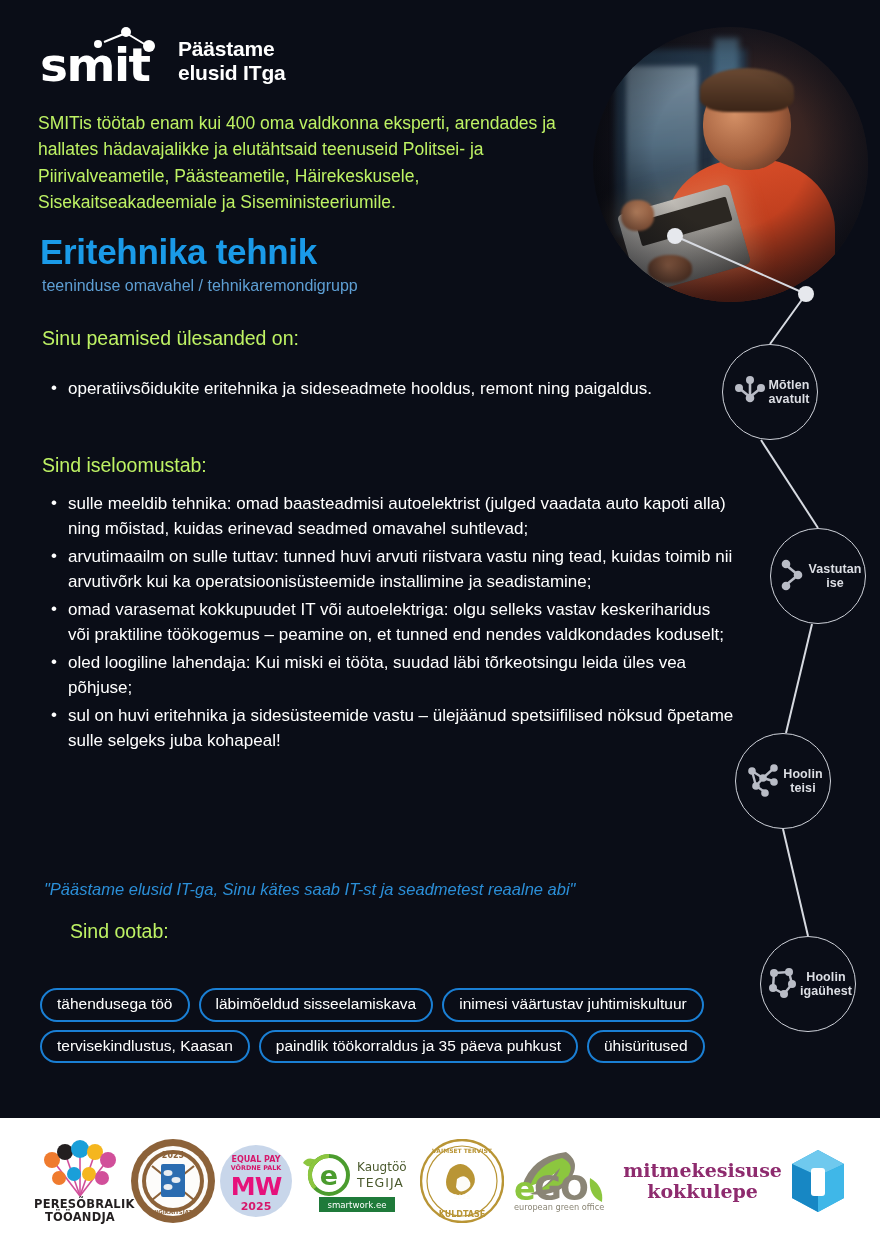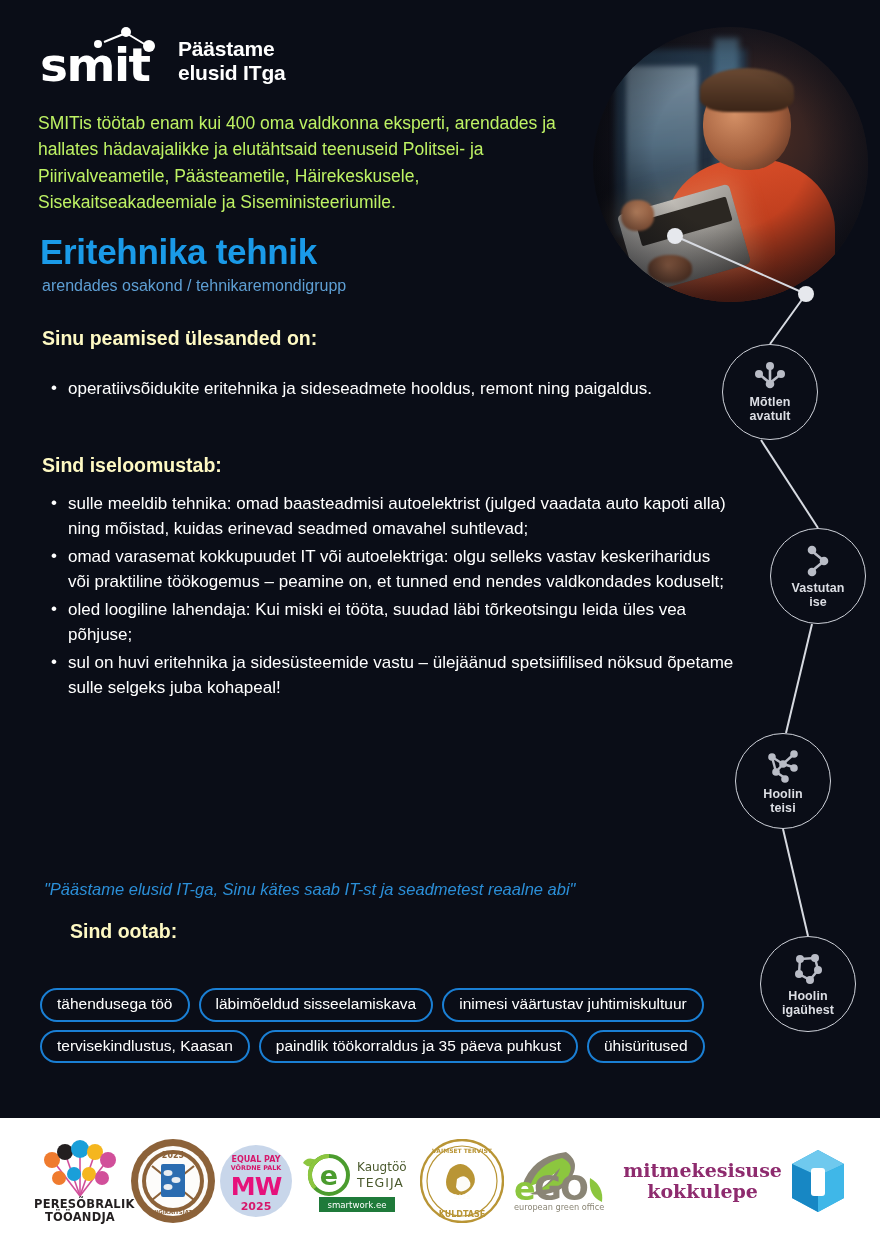--- a/index.html
+++ b/index.html
@@ -86,21 +86,21 @@
     background:radial-gradient(circle at 50% 45%, rgba(0,0,0,0) 38%, rgba(6,8,14,.55) 72%, rgba(6,8,14,.97) 100%);
   }
 
   
   .connector { position:absolute; left:0; top:0; width:880px; height:1118px; pointer-events:none; }
 
   
   .badge {
     position:absolute; width:96px; height:96px; border-radius:50%;
     border:1px solid #cfd2da;
-    display:flex; flex-direction:column; align-items:center; justify-content:center;
+    display:flex; flex-direction:row; align-items:center; justify-content:center;
     text-align:center;
     background:#0a0d17;
   }
   .badge .badge-icon { margin-bottom:3px; display:block; }
   .badge .badge-label {
     font-size:12.5px; font-weight:bold; color:#dcdee4; line-height:1.12;
     letter-spacing:.1px;
   }
   #badge-0 { left:722px; top:344px; }
   #badge-1 { left:770px; top:528px; }
@@ -131,21 +131,21 @@
   .job-title {
     position:absolute; left:40px; top:232px;
     font-size:35px; font-weight:bold; color:#1a9ae8; letter-spacing:-.3px;
   }
   .job-sub {
     position:absolute; left:42px; top:277px;
     font-size:16px; color:#5e9fd4;
   }
 
   .section-head {
-    color:#fef9c3; font-size:19.5px; font-weight:bold;
+    color:#bef264; font-size:19.5px; font-weight:normal;
   }
   #tasks-head { position:absolute; left:42px; top:327px; }
   #traits-head { position:absolute; left:42px; top:454px; }
   #offer-head  { position:absolute; left:42px; top:920px;margin-left:28px; }
 
   ul.bullets { list-style:none; }
   ul.bullets li {
     position:relative; padding-left:22px; margin-bottom:2px;
     font-size:17px; line-height:1.47; color:#ffffff;
   }
@@ -240,30 +240,31 @@
       </div>
       <div class="logo-tagline">
         <div>Päästame</div>
         <div>elusid ITga</div>
       </div>
     </div>
 
     <p class="intro">SMITis töötab enam kui 400 oma valdkonna eksperti, arendades ja hallates hädavajalikke ja elutähtsaid teenuseid Politsei- ja Piirivalveametile, Päästeametile, Häirekeskusele, Sisekaitseakadeemiale ja Siseministeeriumile.</p>
 
     <h1 class="job-title">Eritehnika tehnik</h1>
-    <div class="job-sub">arendades osakond / tehnikaremondigrupp</div>
+    <div class="job-sub">teeninduse omavahel / tehnikaremondigrupp</div>
 
     <h2 id="tasks-head" class="section-head">Sinu peamised ülesanded on:</h2>
     <ul id="tasks-list" class="bullets">
       <li>operatiivsõidukite eritehnika ja sideseadmete hooldus, remont ning paigaldus.</li>
     </ul>
 
     <h2 id="traits-head" class="section-head">Sind iseloomustab:</h2>
     <ul id="traits-list" class="bullets">
       <li>sulle meeldib tehnika: omad baasteadmisi autoelektrist (julged vaadata auto kapoti alla) ning mõistad, kuidas erinevad seadmed omavahel suhtlevad;</li>
+      <li>arvutimaailm on sulle tuttav: tunned huvi arvuti riistvara vastu ning tead, kuidas toimib nii arvutivõrk kui ka operatsioonisüsteemide installimine ja seadistamine;</li>
       <li>omad varasemat kokkupuudet IT või autoelektriga: olgu selleks vastav keskeriharidus või praktiline töökogemus – peamine on, et tunned end nendes valdkondades koduselt;</li>
       <li>oled loogiline lahendaja: Kui miski ei tööta, suudad läbi tõrkeotsingu leida üles vea põhjuse;</li>
       <li>sul on huvi eritehnika ja sidesüsteemide vastu – ülejäänud spetsiifilised nöksud õpetame sulle selgeks juba kohapeal!</li>
     </ul>
 
     <p class="quote">"Päästame elusid IT-ga, Sinu kätes saab IT-st ja seadmetest reaalne abi"</p>
 
     <h2 id="offer-head" class="section-head">Sind ootab:</h2>
     <div class="pill-rows">
       <div class="pill-row">

